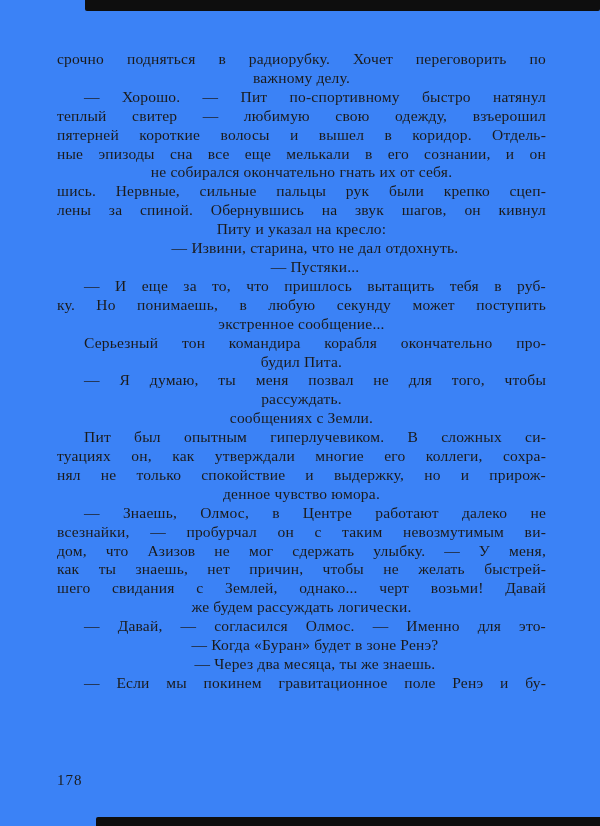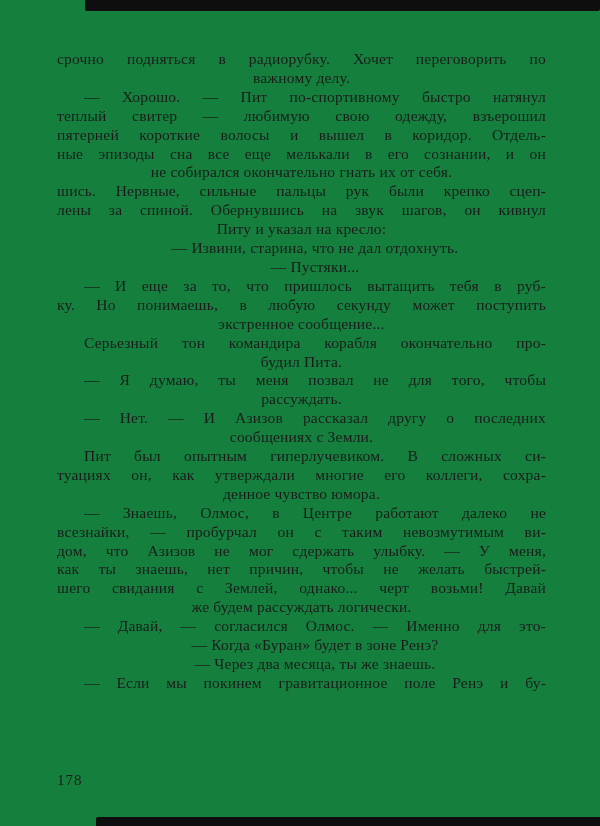--- a/index.html
+++ b/index.html
@@ -5,21 +5,21 @@
   html, body {
     margin: 0;
     padding: 0;
     background: #e8e8e6;
   }
   .page {
     position: relative;
     width: 600px;
     height: 826px;
     margin: 0 auto;
-    background: #15803d;
+    background: #3b82f6;
     overflow: hidden;
     font-family: "Liberation Serif", "DejaVu Serif", serif;
     color: #1b1b1b;
   }
   .scan-bar {
     position: absolute;
     background: #0e0e0e;
   }
   .scan-bar.top {
     left: 85px;
@@ -81,24 +81,24 @@
       <div class="line">Питу и указал на кресло:</div>
       <div class="line indent">— Извини, старина, что не дал отдохнуть.</div>
       <div class="line indent">— Пустяки...</div>
       <div class="line indent fill">— И еще за то, что пришлось вытащить тебя в руб-</div>
       <div class="line fill">ку. Но понимаешь, в любую секунду может поступить</div>
       <div class="line">экстренное сообщение...</div>
       <div class="line indent fill">Серьезный тон командира корабля окончательно про-</div>
       <div class="line">будил Пита.</div>
       <div class="line indent fill">— Я думаю, ты меня позвал не для того, чтобы</div>
       <div class="line">рассуждать.</div>
-      <div class="line indent fill">— Нет. — И Азизов рассказал другу о последних</div>
       <div class="line">сообщениях с Земли.</div>
       <div class="line indent fill">Пит был опытным гиперлучевиком. В сложных си-</div>
       <div class="line fill">туациях он, как утверждали многие его коллеги, сохра-</div>
+      <div class="line fill">нял не только спокойствие и выдержку, но и прирож-</div>
       <div class="line">денное чувство юмора.</div>
       <div class="line indent fill">— Знаешь, Олмос, в Центре работают далеко не</div>
       <div class="line fill">всезнайки, — пробурчал он с таким невозмутимым ви-</div>
       <div class="line fill">дом, что Азизов не мог сдержать улыбку. — У меня,</div>
       <div class="line fill">как ты знаешь, нет причин, чтобы не желать быстрей-</div>
       <div class="line fill">шего свидания с Землей, однако... черт возьми! Давай</div>
       <div class="line">же будем рассуждать логически.</div>
       <div class="line indent fill">— Давай, — согласился Олмос. — Именно для это-</div>
       <div class="line indent">— Когда «Буран» будет в зоне Ренэ?</div>
       <div class="line indent">— Через два месяца, ты же знаешь.</div>

